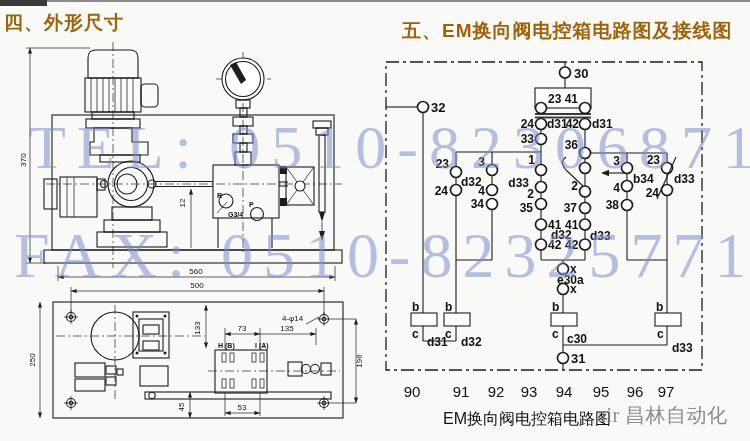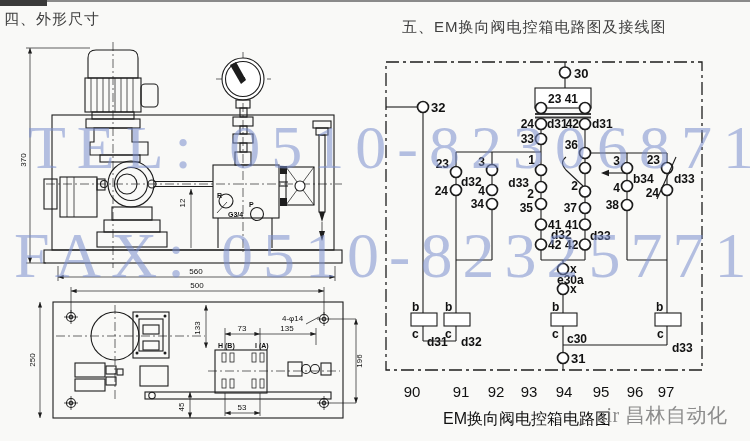--- a/index.html
+++ b/index.html
@@ -1,18 +1,18 @@
 <!DOCTYPE html>
 <html><head>
 <meta charset="utf-8">
 <style>
   html,body{margin:0;padding:0}
   body{width:750px;height:441px;position:relative;background:#f9f9f7;overflow:hidden;
        font-family:"Liberation Sans",sans-serif}
-  .title{position:absolute;font-weight:normal;font-size:15px;color:#404040;letter-spacing:1px;white-space:nowrap}
+  .title{position:absolute;font-weight:bold;font-size:19px;color:#a16207;letter-spacing:1px;white-space:nowrap}
   #left-title{left:4px;top:10px}
   #right-title{left:402px;top:18px}
   .wm{position:absolute;font-family:"Liberation Serif",serif;white-space:nowrap;pointer-events:none;z-index:6;line-height:1}
   #wm-tel{left:28px;top:116px;font-size:62px;letter-spacing:11px;color:rgba(122,142,206,0.55)}
   #wm-fax{left:14px;top:224px;font-size:64px;letter-spacing:10px;color:rgba(122,142,206,0.55)}
   #wm-brand{left:597px;top:405px;font-size:20px;color:rgba(120,120,120,0.85);z-index:7;letter-spacing:0.5px}
   svg{position:absolute;left:0;top:0;z-index:2}
   .ln{stroke:#1d1d1d;stroke-width:1.1;fill:none}
   .lnf{stroke:#1d1d1d;stroke-width:1.1;fill:#fff}
   .lnt{stroke:#1d1d1d;stroke-width:0.75;fill:none}

